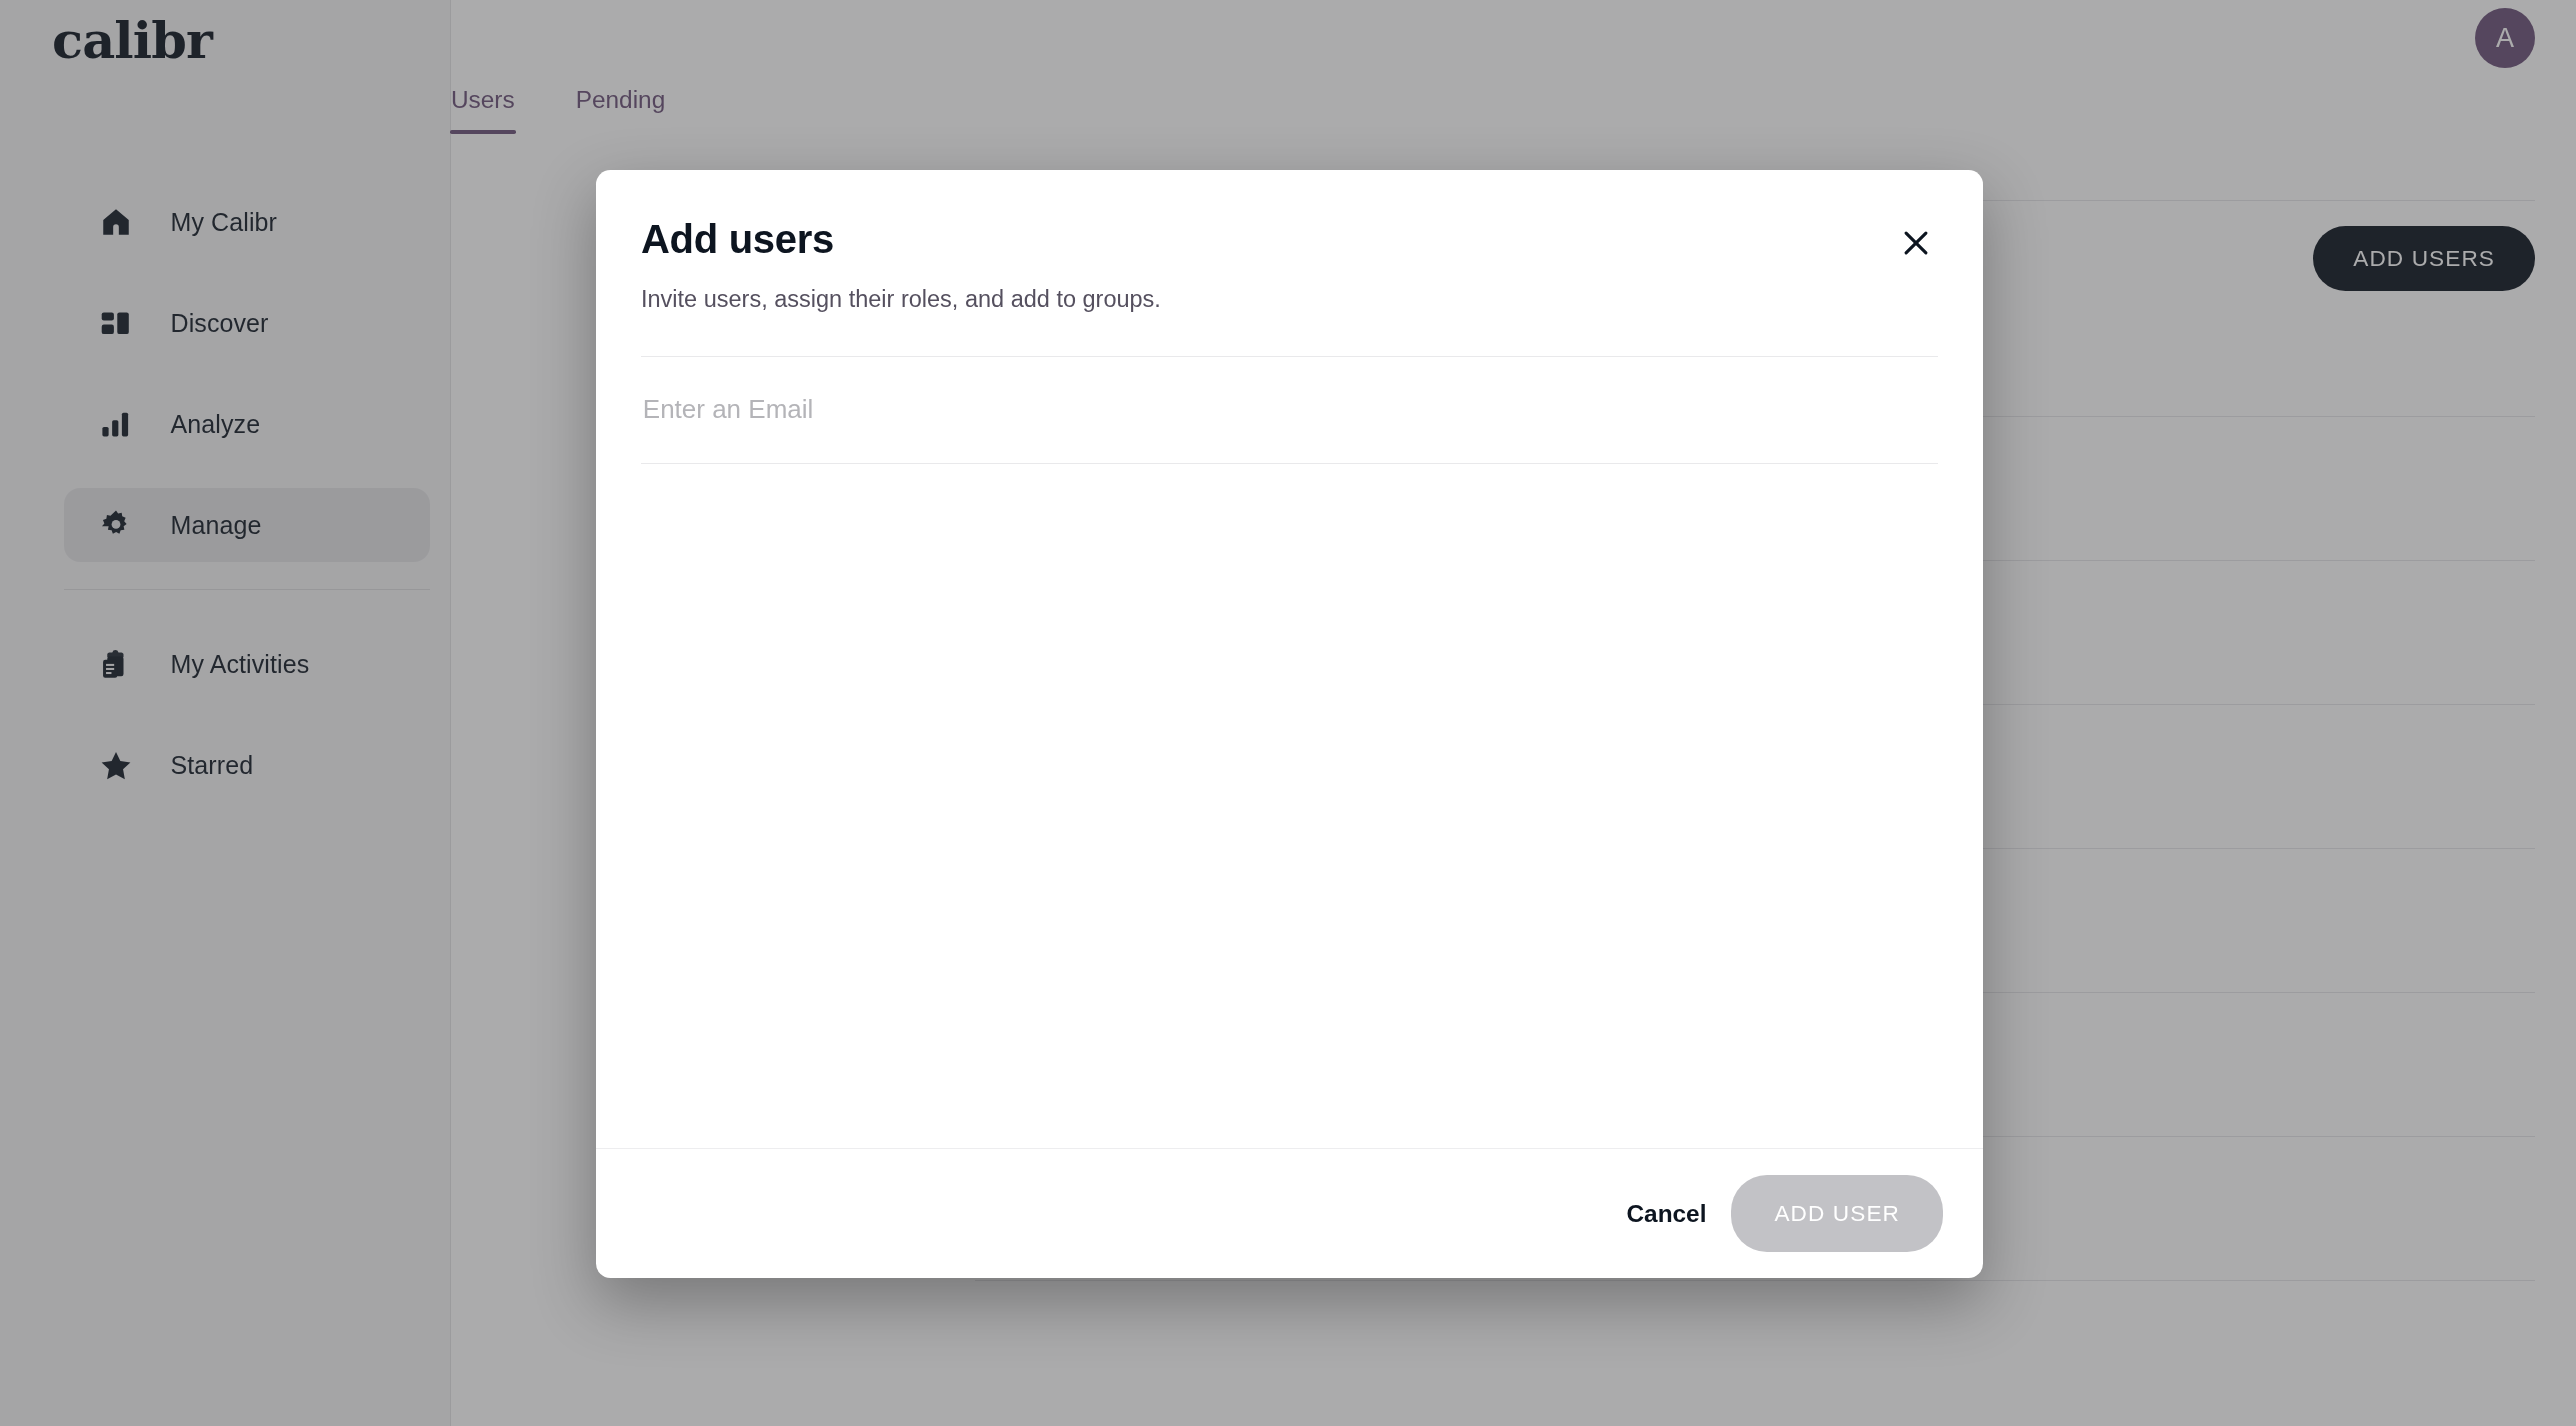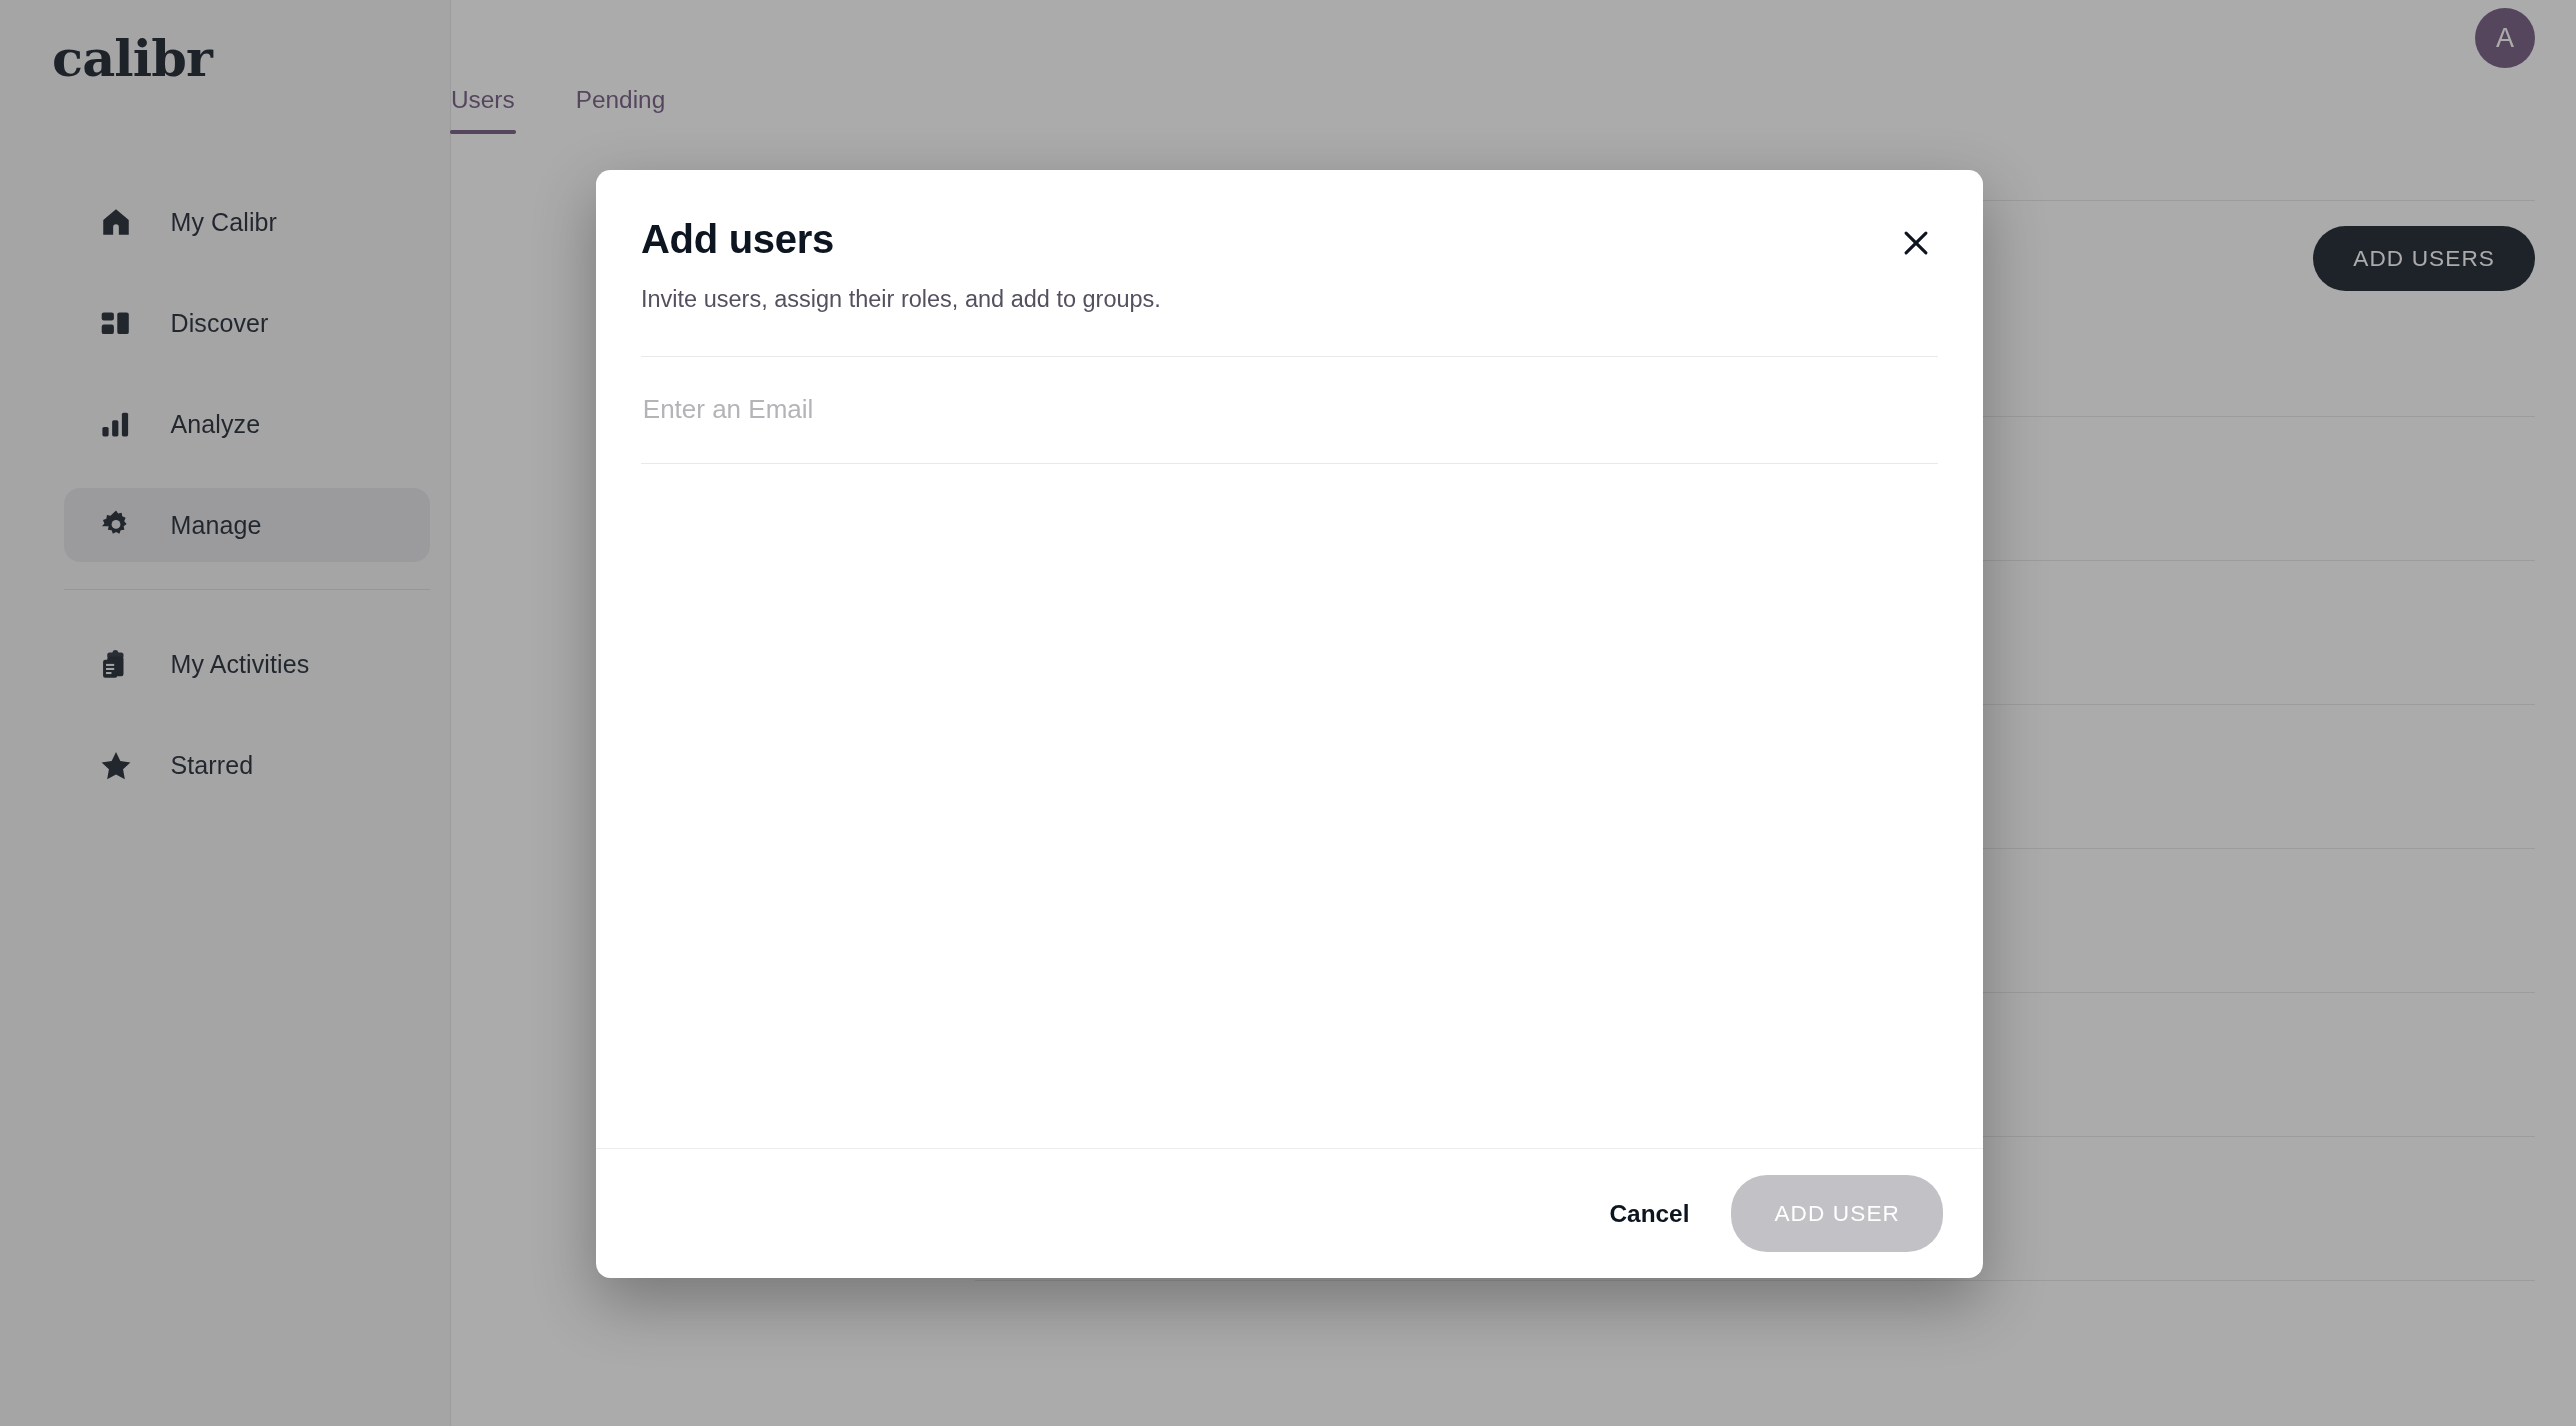--- a/index.html
+++ b/index.html
@@ -35,21 +35,21 @@
   }
 
   .logo {
     font-family: "DejaVu Serif", "Liberation Serif", serif;
     font-weight: 700;
     font-size: 51px;
     letter-spacing: -0.9px;
     color: #0d1520;
     position: absolute;
     left: 52px;
-    top: 28px;
+    top: 10px;
   }
 
   .nav {
     position: absolute;
     top: 185px;
     left: 0;
     width: 100%;
     padding-left: 44px;
   }
 
@@ -297,21 +297,21 @@
   .email-field::placeholder { color: #b4b4b8; }
 
   .modal-footer {
     flex: 0 0 auto;
     height: 130px;
     border-top: 0.9px solid #ededef;
     display: flex;
     align-items: center;
     justify-content: flex-end;
     padding-right: 40px;
-    gap: 42px;
+    gap: 25px;
   }
   .btn-cancel {
     font-size: 24.4px;
     font-weight: 700;
     color: #0d1520;
     background: none;
     border: none;
     cursor: pointer;
     font-family: "Liberation Sans", sans-serif;
   }

